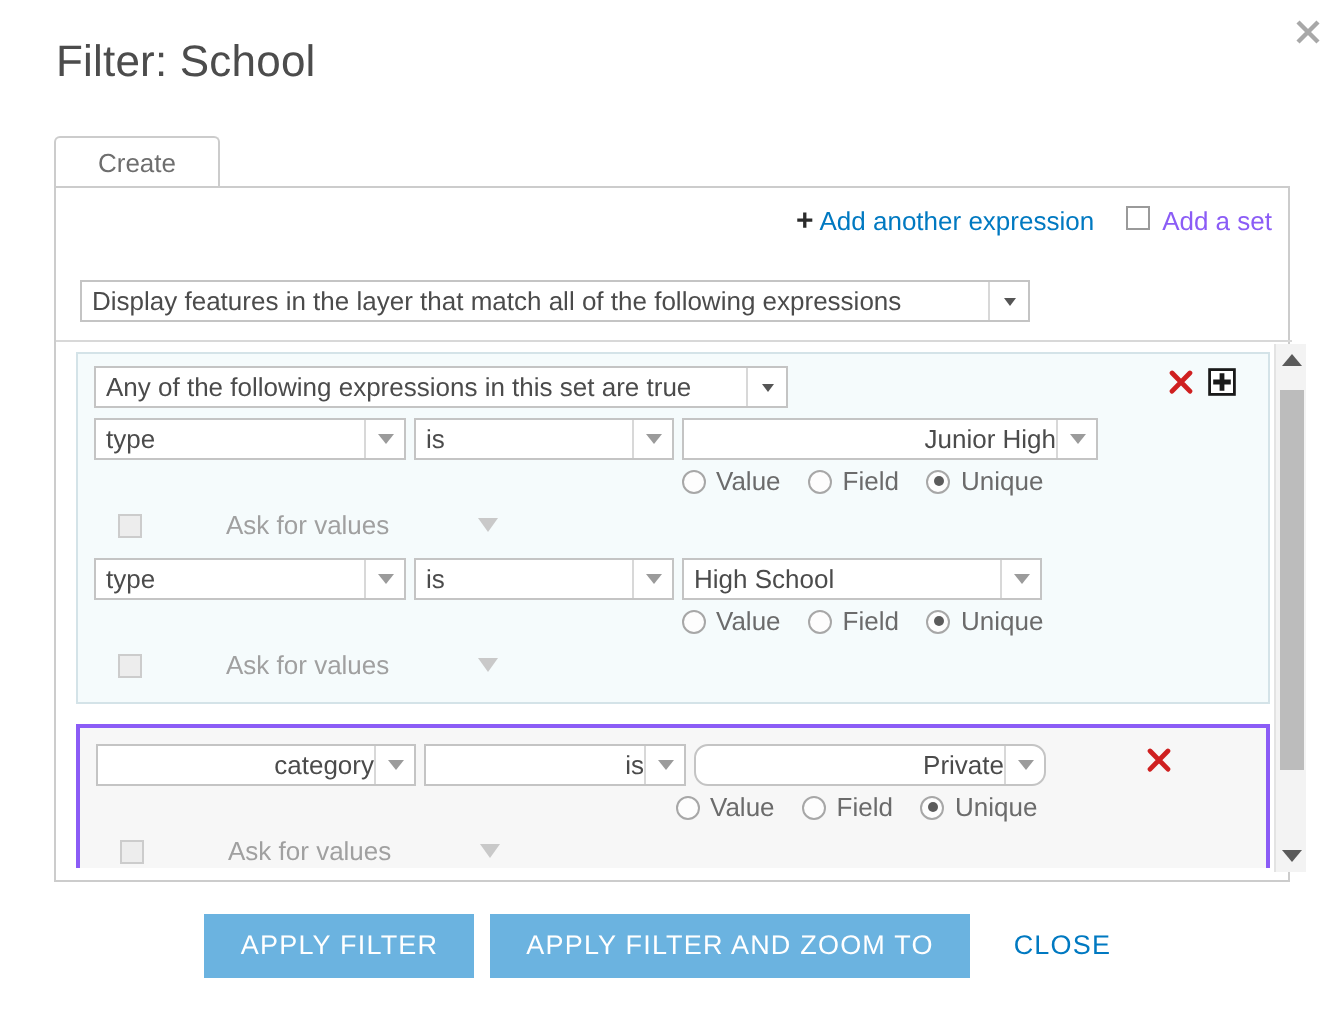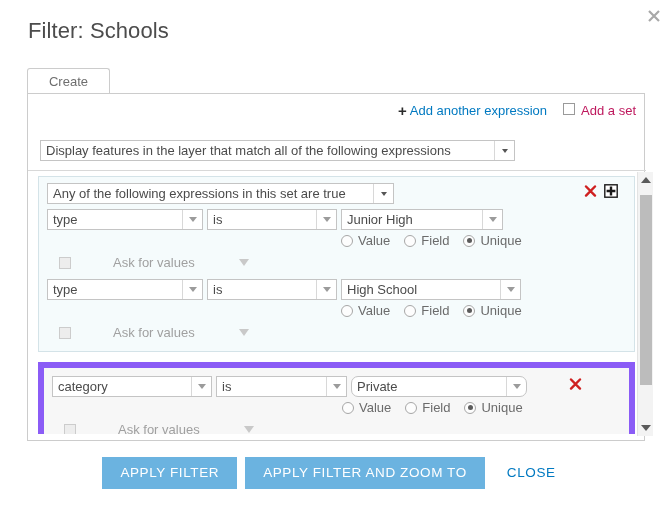--- a/index.html
+++ b/index.html
@@ -97,21 +97,21 @@
   .plus-glyph {
     color: #2b2b2b;
     font-weight: bold;
     font-size: 15px;
     margin-right: 3px;
     line-height: 1;
   }
   .link-add-set {
     display: flex;
     align-items: flex-start;
-    color: #be185d;
+    color: #8b5cf6;
     font-size: 13px;
     cursor: pointer;
     white-space: nowrap;
   }
   .cb {
     width: 12px;
     height: 12px;
     box-sizing: border-box;
     border: 1px solid #9a9a9a;
     background: #ffffff;
@@ -155,24 +155,25 @@
     position: sticky;
     box-sizing: border-box;
     border: 1px solid #d4e3e8;
     background: #f5fbfc;
     padding: 6px 8px 8px 8px;
     margin-bottom: 10px;
     position: relative;
   }
   .expr-box {
     box-sizing: border-box;
-    border: 6px solid #8b5cf6;
+    border: 2px solid #8b5cf6;
     background: #f7f7f7;
     padding: 8px 8px 8px 8px;
     position: relative;
+    text-align: right;
   }
 
   .set-header {
     position: relative;
     height: 23px;
     margin-bottom: 3px;
   }
   .set-select {
     position: absolute;
     left: 0;
@@ -407,21 +408,21 @@
 </style>
 </head>
 <body>
 
 <div class="dialog-close">
   <svg width="20" height="20" viewBox="0 0 20 20" aria-hidden="true">
     <path d="M5 5 L15 15 M15 5 L5 15" stroke="#a8a8a8" stroke-width="2.2" fill="none"></path>
   </svg>
 </div>
 
-<div class="dialog-title">Filter: Schools</div>
+<div class="dialog-title">Filter: School</div>
 
 <div class="tab-strip">
   <div class="tab">Create</div>
 </div>
 
 <div class="panel">
 
   <div class="links-row">
     <div class="link-add-expr">
       <span class="plus-glyph">+</span>
@@ -475,21 +476,21 @@
             <span class="sel-arrow">
                 <i class="caret"></i>
               </span>
           </div>
           <div class="sel" style="left:160px; width:130px;">
             <span class="sel-text">is</span>
             <span class="sel-arrow">
                 <i class="caret"></i>
               </span>
           </div>
-          <div class="sel" style="left:294px; width:162px;">
+          <div class="sel" style="left:294px; width:208px;text-align:right;">
             <span class="sel-text">Junior High</span>
             <span class="sel-arrow">
                 <i class="caret"></i>
               </span>
           </div>
         </div>
 
         <div class="radio-row">
           <div class="radios" style="left:294px;">
             <span class="radio">

